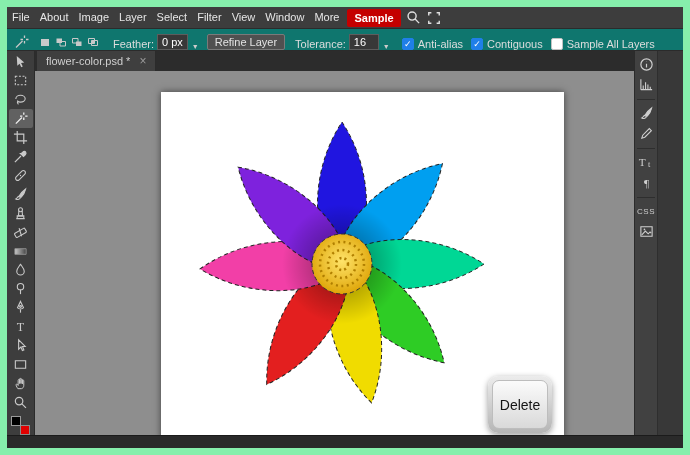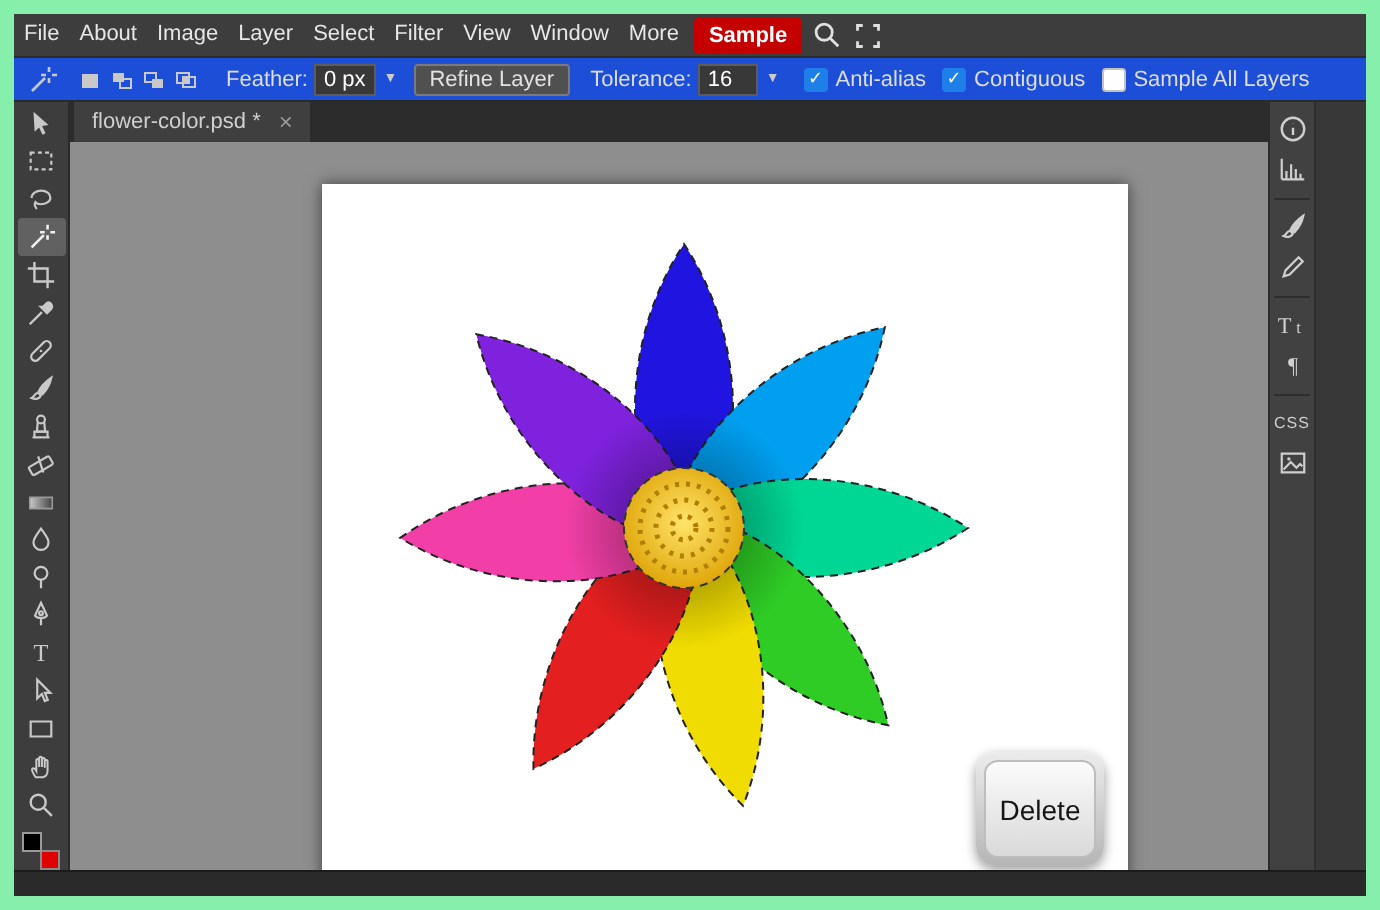--- a/index.html
+++ b/index.html
@@ -23,22 +23,22 @@
   .menu-item.account {
     background:#c40000; color:#fff; font-weight:bold;
     height:18px; line-height:18px; padding:0 7px; margin:0 3px; border-radius:2px;
   }
   .menubar-icon { width:20px; height:20px; display:flex; align-items:center; justify-content:center; }
   .menubar-right { margin-left:auto; display:flex; align-items:center; padding-right:4px; }
 
   
   .optionsbar {
     position:absolute; top:22px; left:0; right:0; height:22px;
-    background:#1d4ed8; border-bottom:1px solid #2b2b2b;
-    display:flex; align-items:center; font-size:11px; color:#ddd; white-space:nowrap;
+    background:#0f766e; border-bottom:1px solid #2b2b2b;
+    display:flex; align-items:flex-end; font-size:11px; color:#ddd; white-space:nowrap;
   }
   .current-tool { width:28px; display:flex; justify-content:center; }
   .mode-icons { display:flex; align-items:center; margin:0 6px 0 2px; }
   .mode-icon { width:16px; height:16px; display:flex; align-items:center; justify-content:center; }
   .opt-label { margin:0 3px 0 6px; }
   .field {
     background:#383838; border:1px solid #5d5d5d; height:16px; min-width:30px;
     padding:0 4px; display:flex; align-items:center; color:#fff;
   }
   .dd { font-size:7px; color:#ccc; padding:0 4px; }

